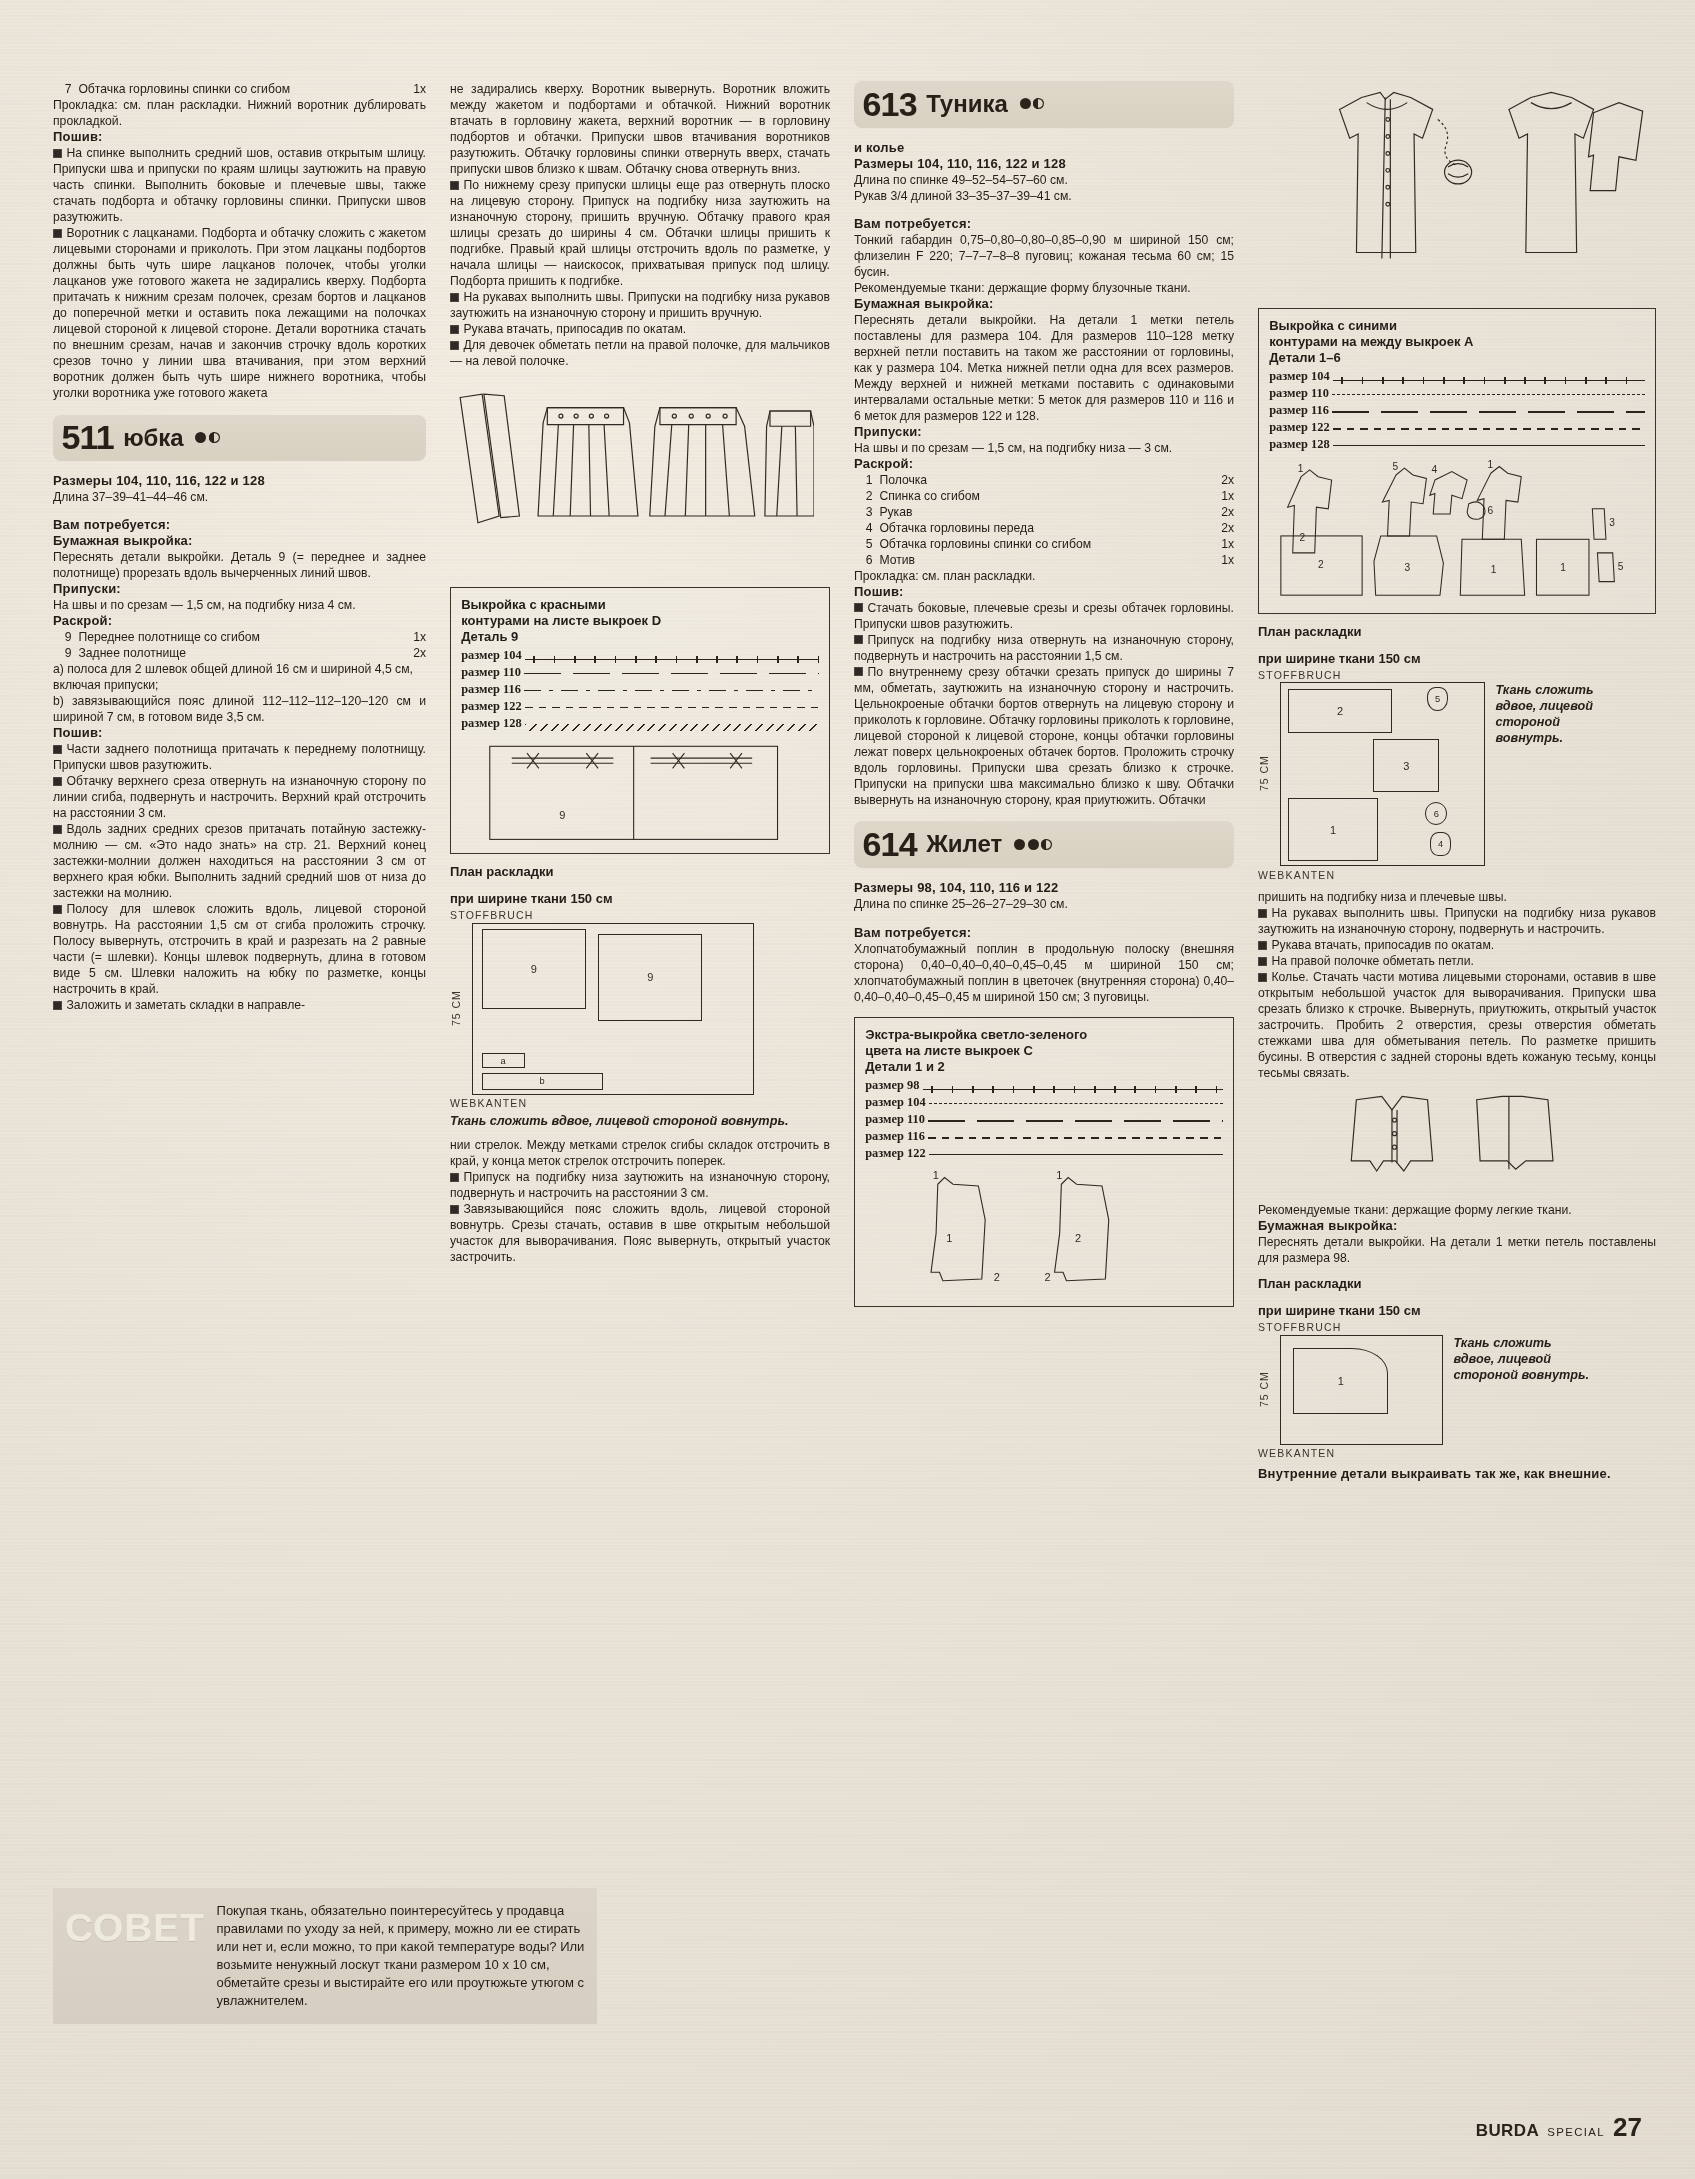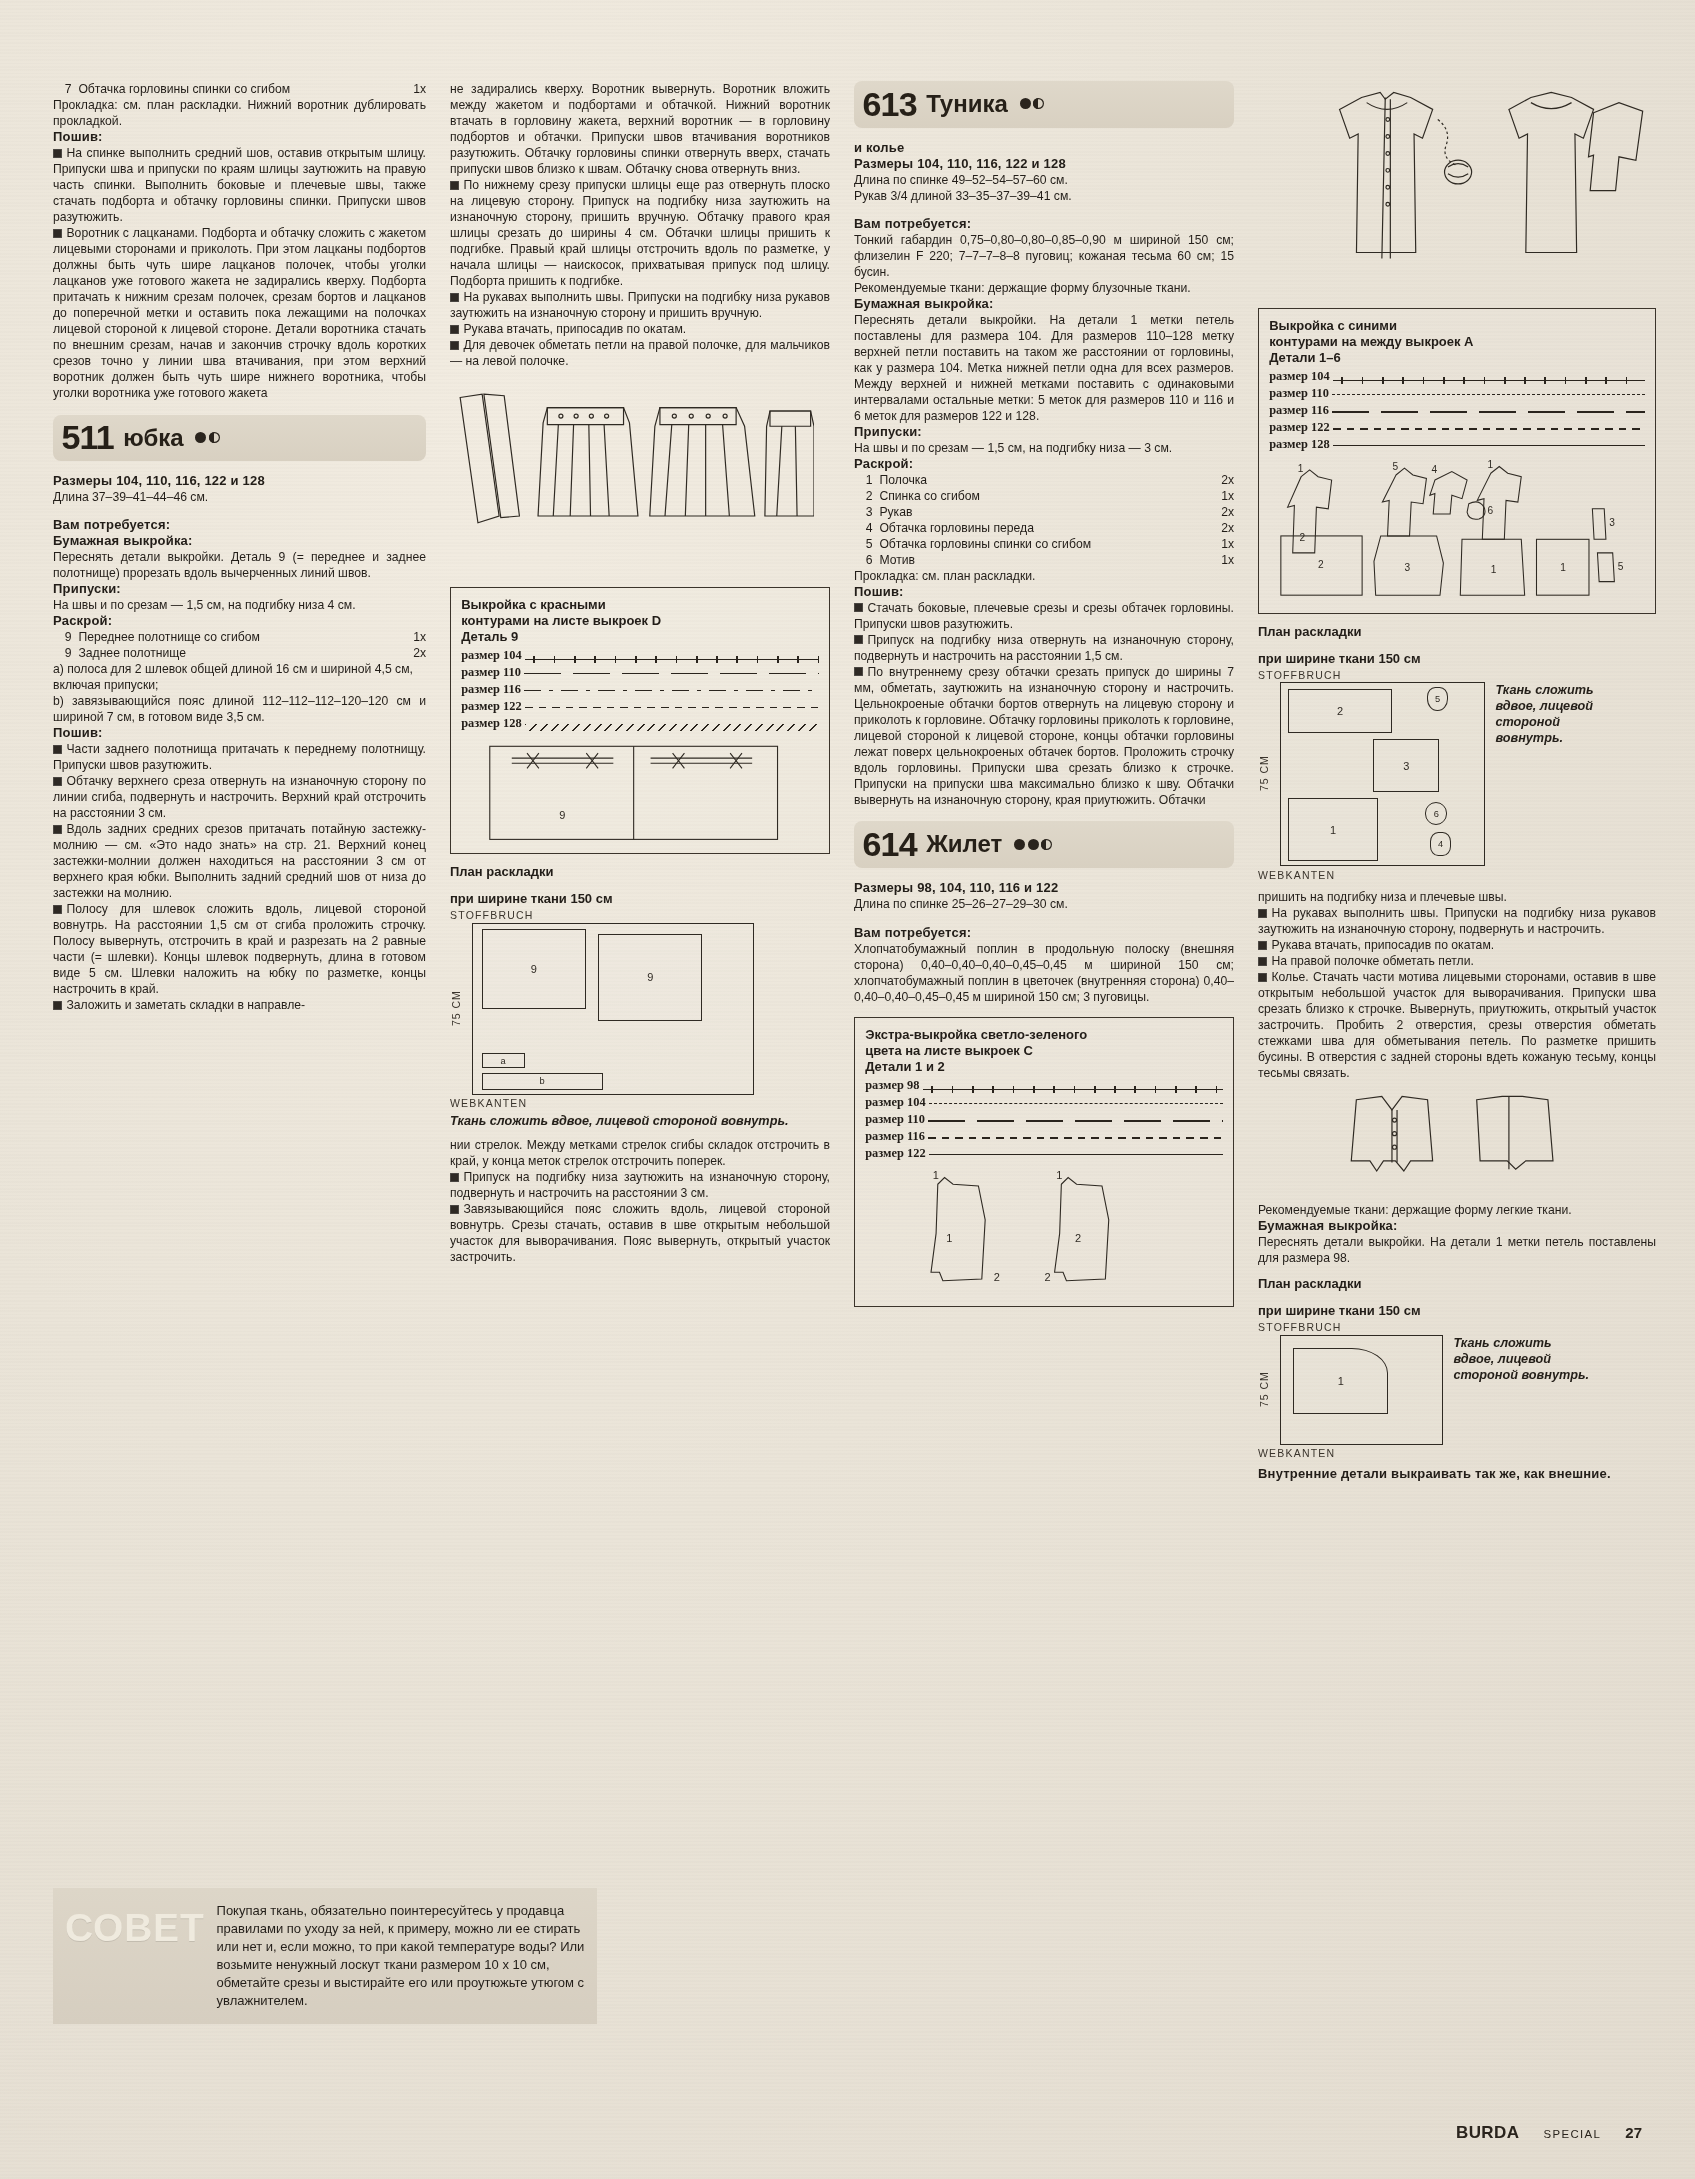--- a/index.html
+++ b/index.html
@@ -162,25 +162,25 @@
     color:#efeade;
     text-shadow:0 0.8px 0 rgba(0,0,0,0.10);
     flex:0 0 auto;margin-right:12px;line-height:39px;
     align-self:flex-start;margin-top:15.3px;
   }
   .tip-text{font-size:13px;line-height:18px;color:#231e19;}
 
   
   .footer{
     position:absolute;right:53px;bottom:36px;
-    display:flex;align-items:baseline;gap:24px;
+    display:flex;align-items:baseline;gap:8px;
   }
   .f-brand{font-size:17px;font-weight:bold;letter-spacing:0.4px;color:#2a241d;}
   .f-special{font-size:11.4px;letter-spacing:1.4px;color:#2a241d;}
-  .f-page{font-size:15px;font-weight:bold;color:#2a241d;}
+  .f-page{font-size:26px;font-weight:bold;color:#2a241d;}
 
   
   svg.ill{display:block;}
   .ill-wrap{margin:3.4px 0 6.8px 0;}
 </style>
 </head>
 <body>
 
 <div class="paper"></div>
 

